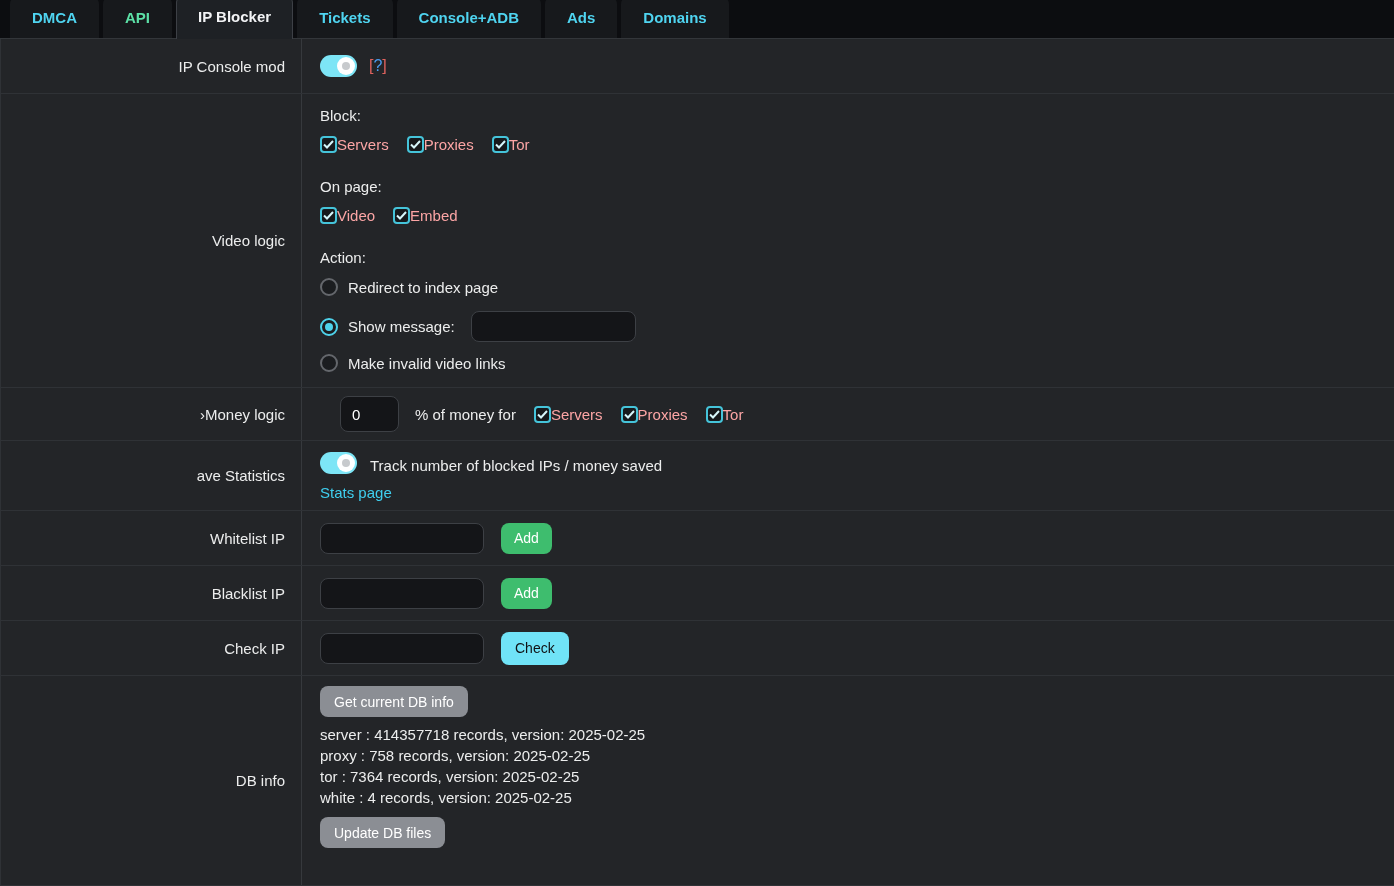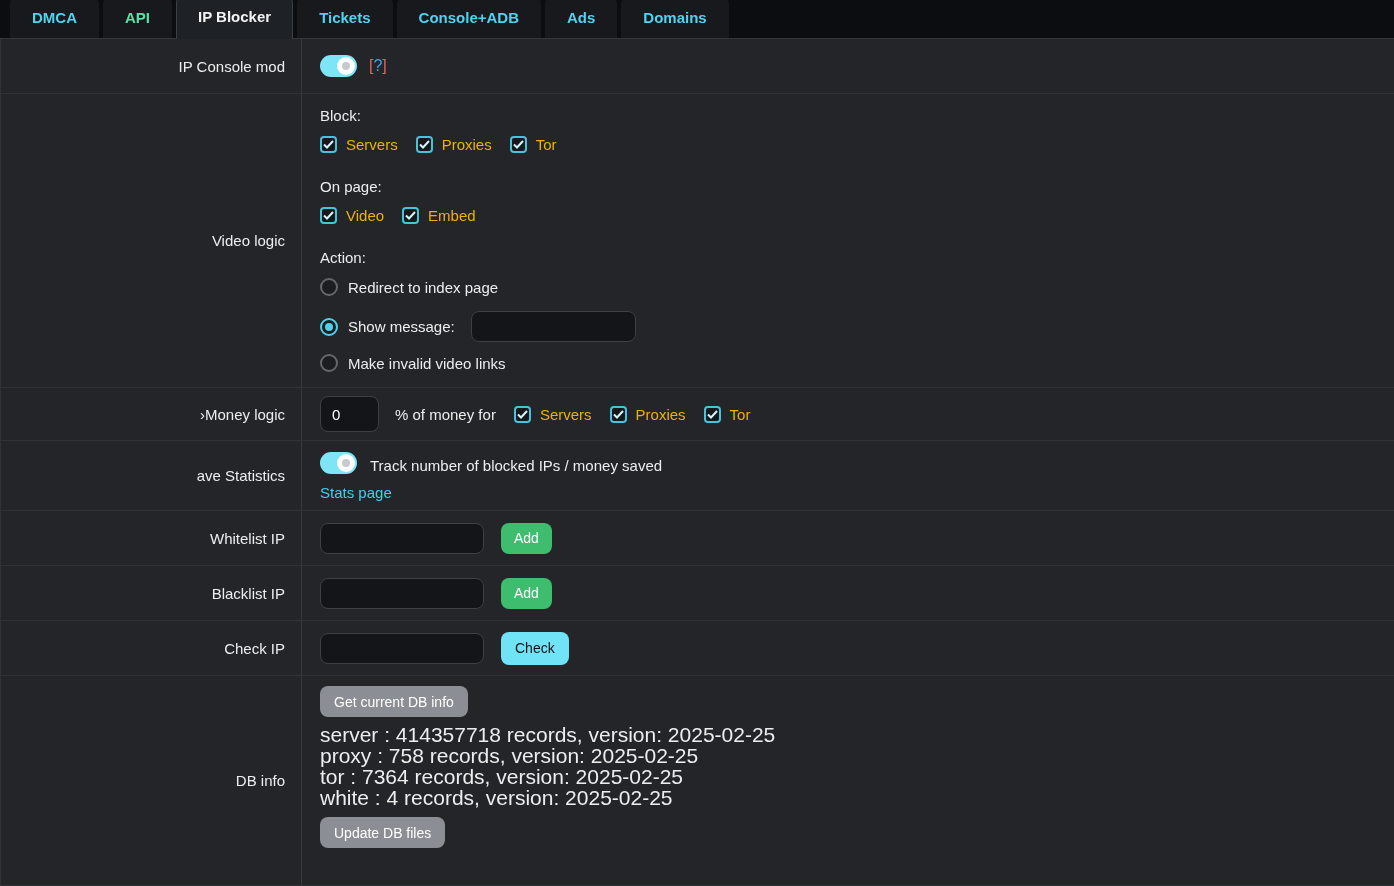--- a/index.html
+++ b/index.html
@@ -122,21 +122,21 @@
     width: 17px; height: 17px;
     border: 2px solid #45c4da;
     border-radius: 4px;
     background: #16191c;
     display: flex;
     align-items: center;
     justify-content: center;
     flex: none;
   }
   .checkbox svg { display: block; }
-  .check-item .cb-label { margin-left: 9px; color: #eab308; }
+  .check-item .cb-label { color: #fca5a5; }
 
   
   .radio-line { display: flex; align-items: center; margin-bottom: 15px; }
   .radio-line:last-child { margin-bottom: 0; }
   .radio {
     width: 18px; height: 18px;
     border-radius: 50%;
     border: 2px solid #64676c;
     background: #1b1d20;
     flex: none;
@@ -195,21 +195,21 @@
 
   
   .stats { padding-top: 11px; padding-bottom: 10px; }
   .stats-line1 { display: flex; align-items: flex-end; }
   .stats-line1 .stat-label { margin-left: 13px; }
   .link { color: #3fcfef; margin-top: 10px; cursor: pointer; text-decoration: none; }
 
   
   .db { padding-top: 10px; padding-bottom: 12px; }
   .db-lines { margin-top: 7px; }
-  .db-line { line-height: 21px; color: #eceded; font-size: 21px; }
+  .db-line { line-height: 21px; color: #eceded; font-size: 15px; }
   .db .btn-update { margin-top: 9px; }
 </style>
 </head>
 <body>
 
 <div class="page">
 
   <div class="tabbar">
     <div class="tab">DMCA</div>
     <div class="tab tab-green">API</div>
@@ -295,21 +295,21 @@
           <input class="text-input input-msg" type="text" value="" style="">
         </div>
         <div class="radio-line">
           <span class="radio"></span>
           <span class="radio-label">Make invalid video links</span>
         </div>
 
       </div>
     </div>
 
-    <div class="row" style="height:53px;">
+    <div class="row" style="height:53px;gap:20px;">
       <div class="row-label">›Money logic</div>
       <div class="row-content">
         <input class="text-input input-money" type="text" value="0" style="">
         <span class="money-suffix">% of money for</span>
         <span class="check-item">
           <span class="checkbox">
               <svg width="11" height="9" viewBox="0 0 11 9">
                 <polyline points="1,4.5 4,7.5 10,1" fill="none" stroke="#d6f6fb" stroke-width="2"></polyline>
               </svg>
             </span>

